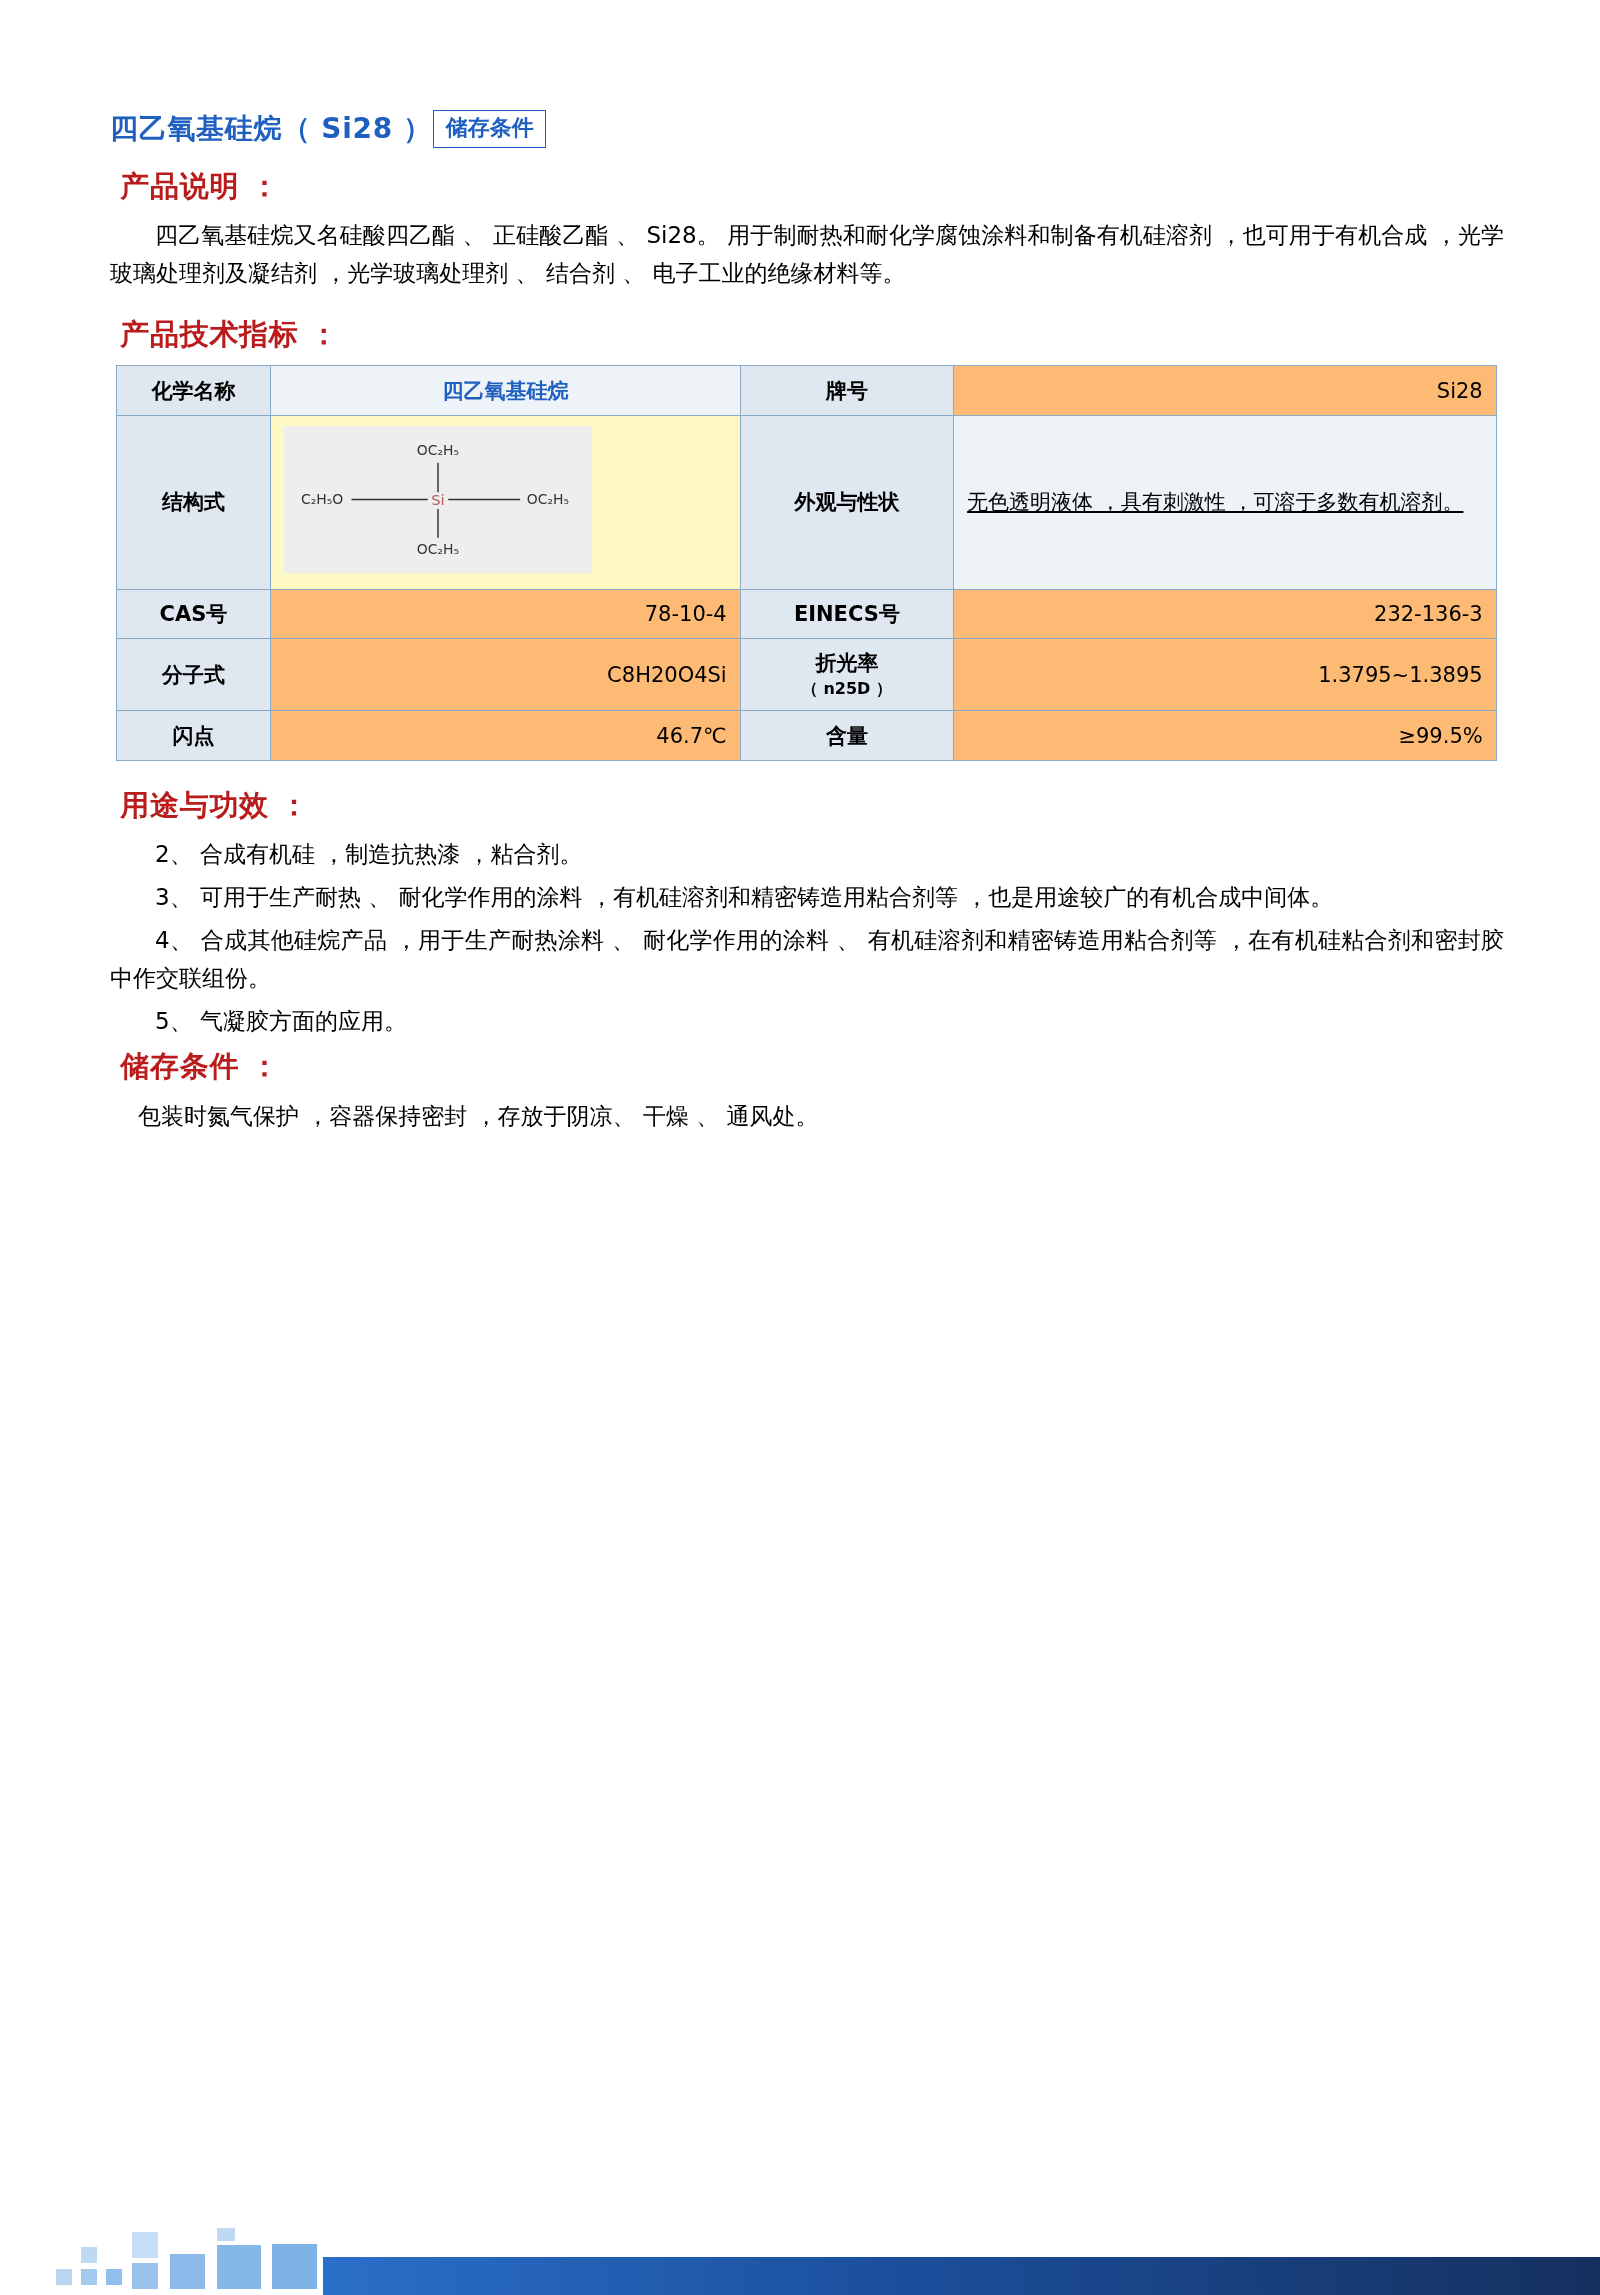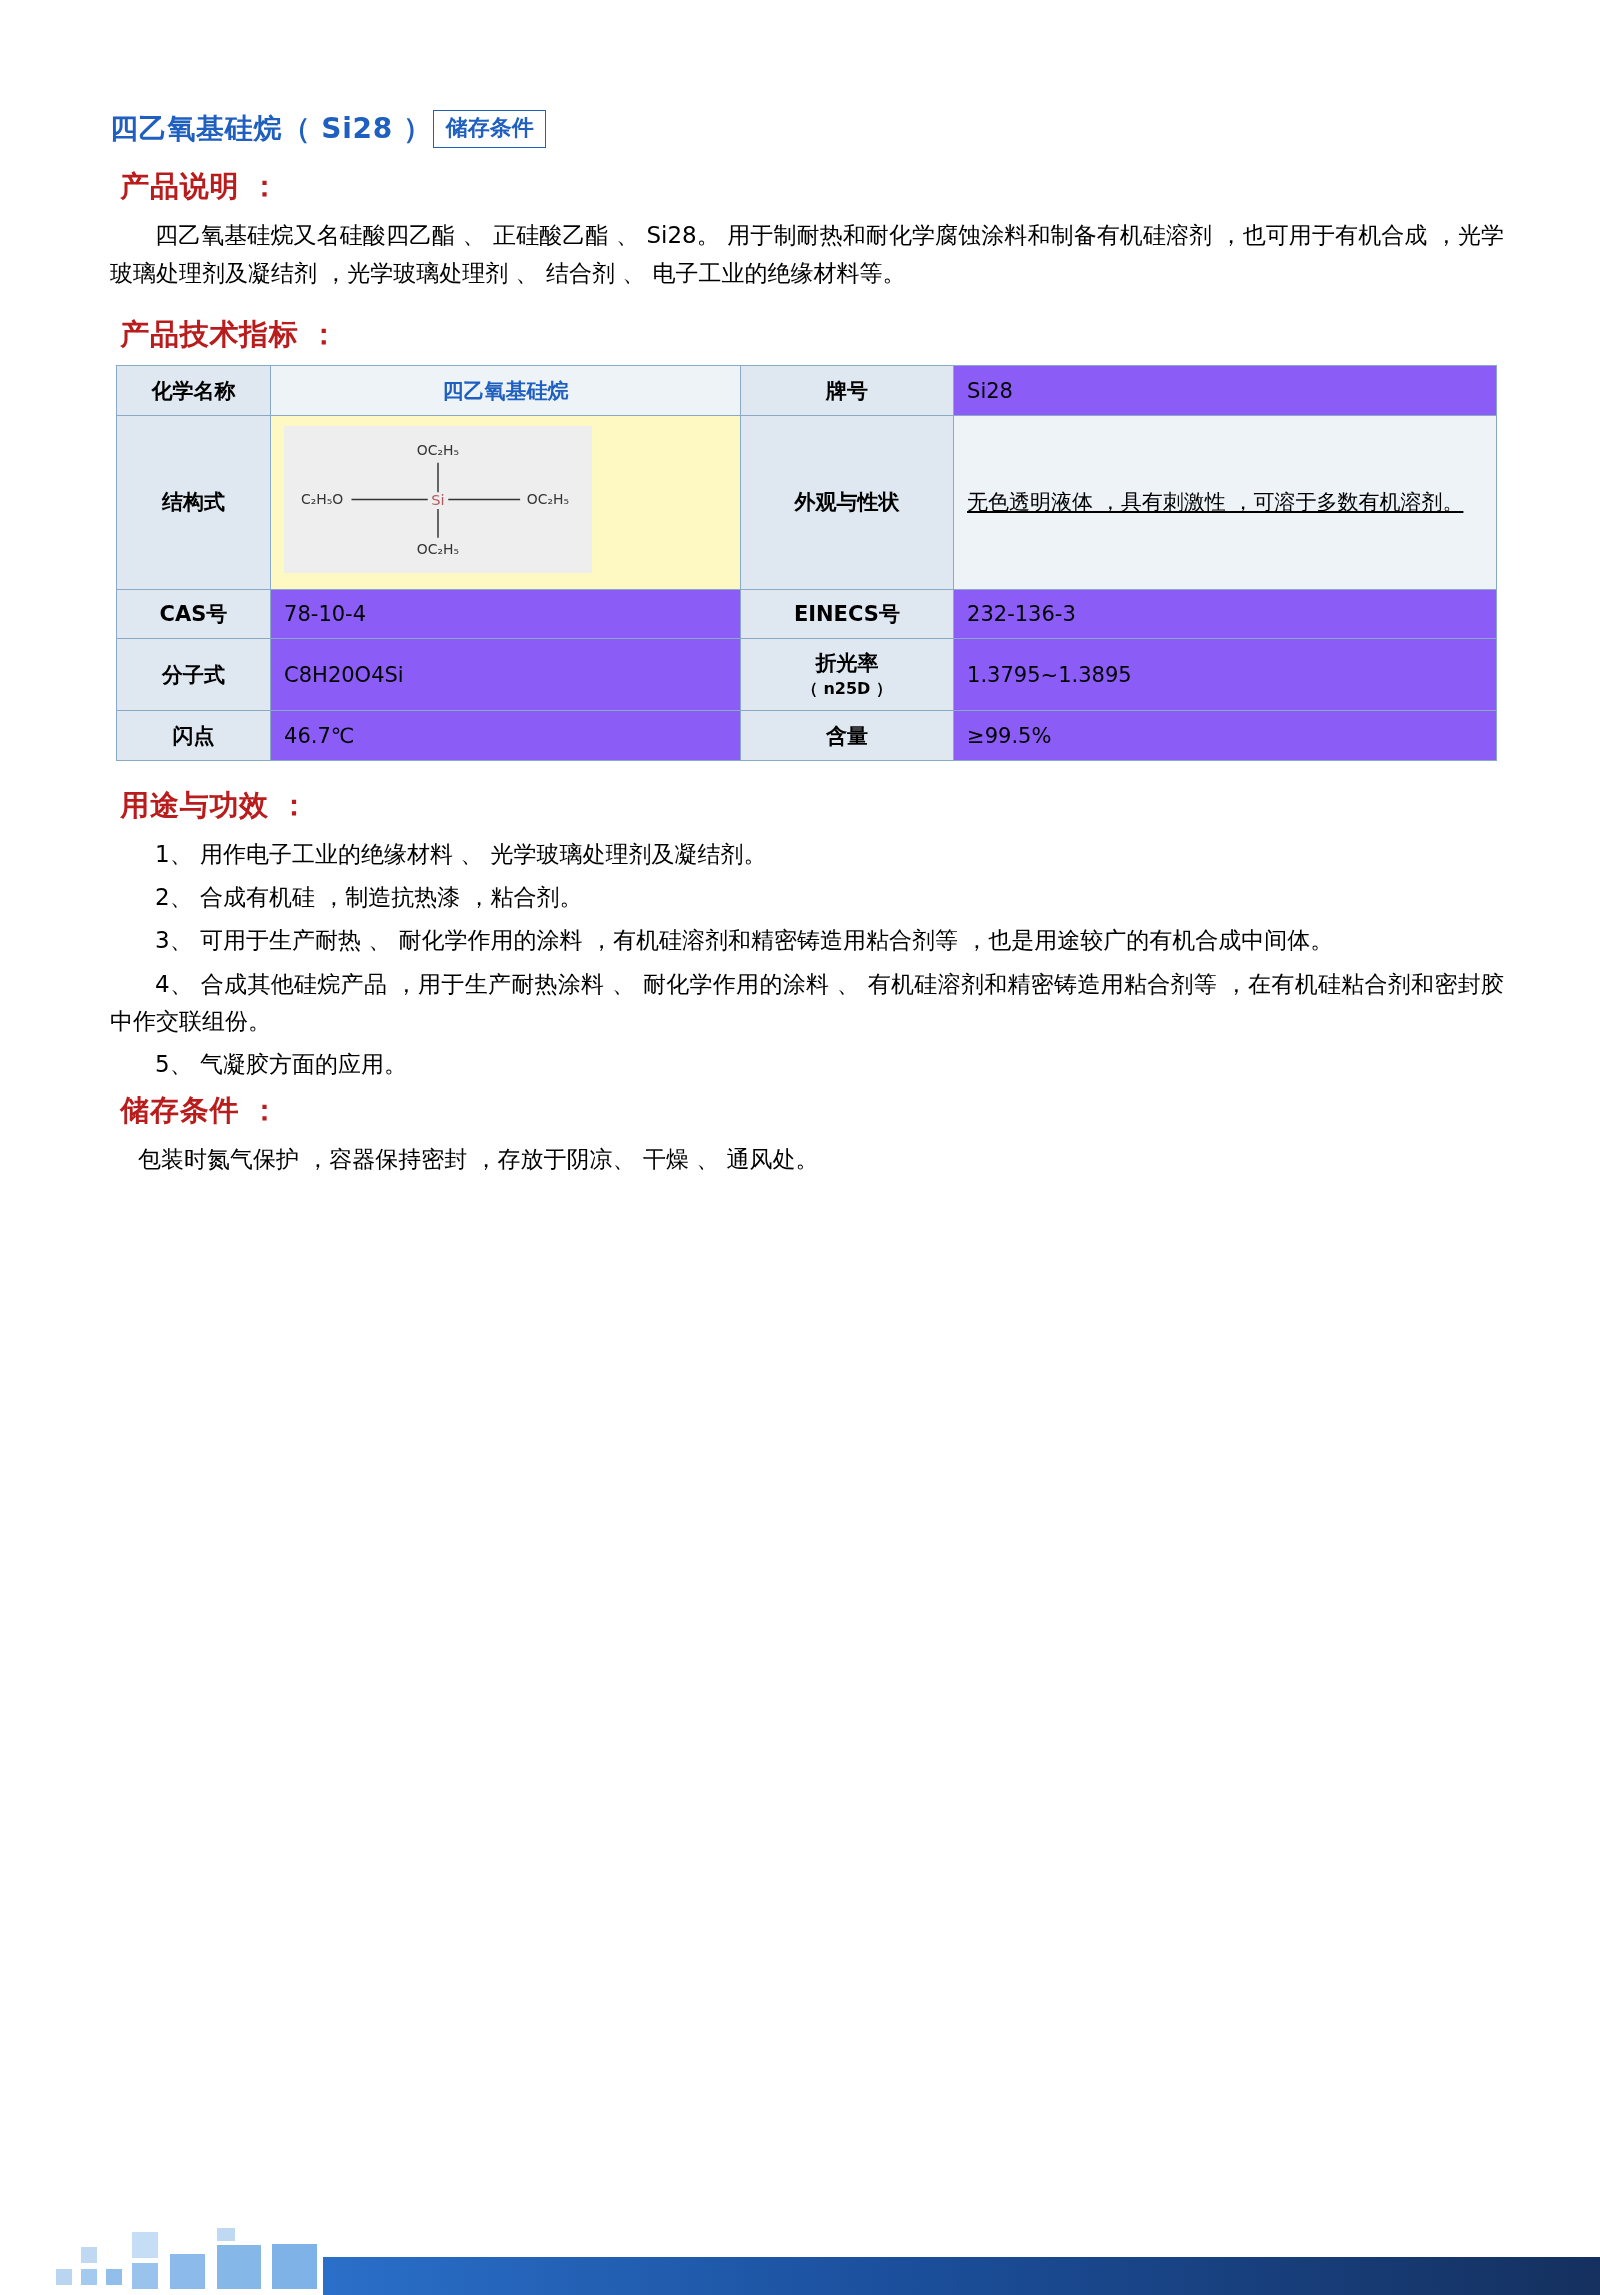--- a/index.html
+++ b/index.html
@@ -87,22 +87,22 @@
     padding: 10.3px 13.2px;
     vertical-align: middle;
   }
   td.lbl {
     background: #dfe8f1;
     font-weight: bold;
     text-align: center;
     font-size: 22px;
   }
   td.val {
-    background: #8b5cf6;
-    text-align: left;
+    background: #fdba74;
+    text-align: right;
   }
   td.val-left {
     background: #eef3f8;
     text-align: left;
     line-height: 1.5;
     padding-left: 22px;
     text-decoration: underline;
   }
   td.val-blue {
     background: #eef3f8;
@@ -241,21 +241,20 @@
           <td class="val">46.7℃</td>
           <td class="lbl">含量</td>
           <td class="val">≥99.5%</td>
         </tr>
       </tbody>
     </table>
 
     <div class="gap-md"></div>
 
     <div class="sec-head">用途与功效 ：</div>
-    <p class="list-item">1、 用作电子工业的绝缘材料 、 光学玻璃处理剂及凝结剂。</p>
     <p class="list-item">2、 合成有机硅 ，制造抗热漆 ，粘合剂。</p>
     <p class="list-item">3、 可用于生产耐热 、 耐化学作用的涂料 ，有机硅溶剂和精密铸造用粘合剂等 ，也是用途较广的有机合成中间体。</p>
     <p class="list-item">4、 合成其他硅烷产品 ，用于生产耐热涂料 、 耐化学作用的涂料 、 有机硅溶剂和精密铸造用粘合剂等 ，在有机硅粘合剂和密封胶中作交联组份。</p>
     <p class="list-item">5、 气凝胶方面的应用。</p>
 
     <div class="sec-head" style="margin-top:7.3px">储存条件 ：</div>
     <p class="para" style="text-indent:28px">包装时氮气保护 ，容器保持密封 ，存放于阴凉、 干燥 、 通风处。</p>
 
   </div>
 

